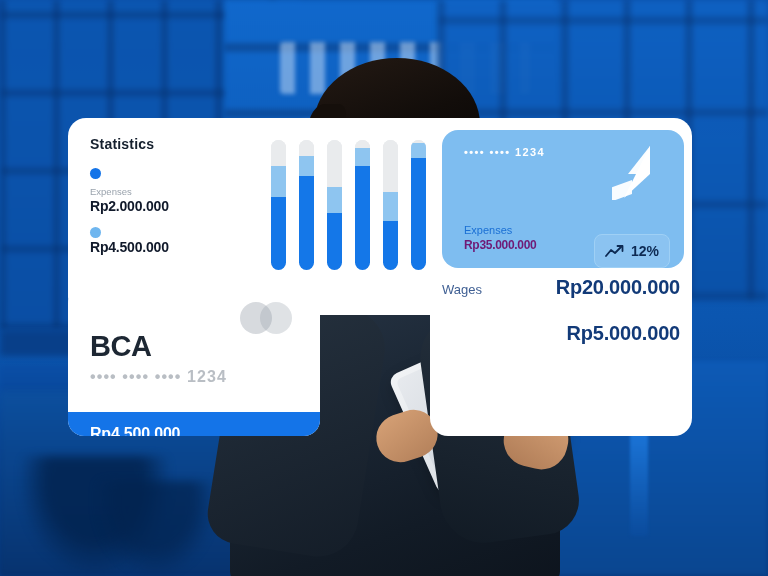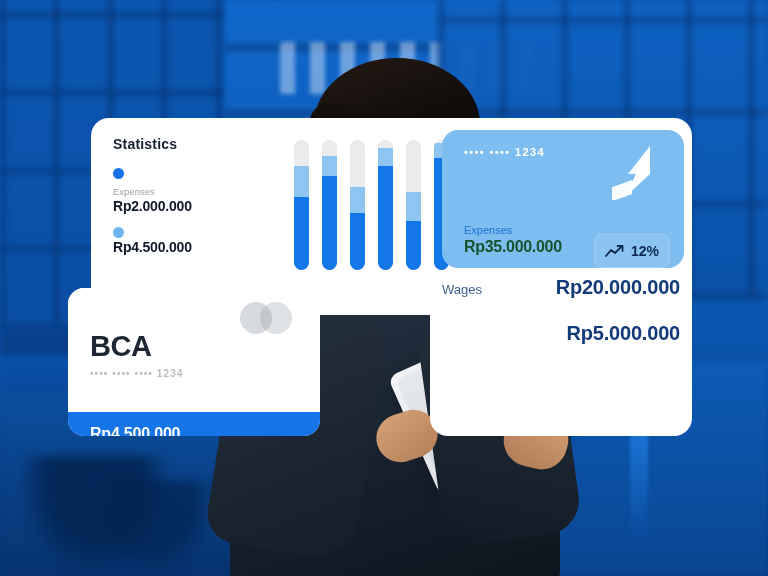--- a/index.html
+++ b/index.html
@@ -158,21 +158,21 @@
   #person .fingers {
     position:absolute; left:296px; top:366px; width:52px; height:20px;
     background:#c9956c; border-radius:12px; transform:rotate(-12deg);
   }
 
   
   .panel { position:absolute; background:#fff; }
 
   #statistics-card {
     left:68px; top:118px; width:408px; height:197px;
-    border-radius:18px; padding:18px 0 0 22px; overflow:hidden;margin-left:23px;
+    border-radius:18px; padding:18px 0 0 22px; overflow:hidden;
   }
   #statistics-card .title {
     font-size:14px; font-weight:bold; color:#15202e; letter-spacing:.2px;
   }
   .legend { margin-top:16px; }
   .legend .dot { width:11px; height:11px; border-radius:50%; display:block; }
   .legend .lab { font-size:9.5px; color:#9aa3ad; margin-top:7px; }
   .legend .val { font-size:14px; font-weight:bold; color:#10192a; margin-top:1px; letter-spacing:-.2px; }
   .legend .grp + .grp { margin-top:13px; }
 
@@ -197,22 +197,22 @@
     background:#7ebdf0; border-radius:16px; overflow:hidden;
   }
   #blue-card .masked {
     position:absolute; left:22px; top:16px;
     font-size:11px; color:#ffffff; letter-spacing:1.4px; font-weight:bold;
   }
   #blue-card .exp-lab {
     position:absolute; left:22px; top:94px; font-size:11px; color:#1a6fd4;
   }
   #blue-card .exp-val {
-    position:absolute; left:22px; top:108px; font-size:16px; font-weight:bold;
-    color:#14532d; letter-spacing:-.3px;
+    position:absolute; left:22px; top:108px; font-size:12px; font-weight:bold;
+    color:#701a75; letter-spacing:-.3px;
   }
   #trend-badge {
     position:absolute; left:152px; top:104px; height:26px;
     padding:16px 10px; border-radius:8px; border:1px solid #9fd0f5;
     background:rgba(255,255,255,.10);
     display:flex; align-items:center; gap:6px;
   }
   #trend-badge .pct { font-size:14px; font-weight:bold; color:#0d2a53; }
   #logo-mark { position:absolute; right:22px; top:14px; width:52px; height:56px; }
 
@@ -230,21 +230,21 @@
     left:68px; top:288px; width:252px; height:148px;
     border-radius:16px; overflow:hidden;
   }
   #bca-card .top { position:relative; height:124px; background:#fff; }
   #bca-card .brand {
     position:absolute; left:22px; top:42px;
     font-size:29px; font-weight:bold; color:#1d2733; letter-spacing:-.5px;
   }
   #bca-card .num {
     position:absolute; left:22px; top:80px;
-    font-size:10px; color:#b9bec4; letter-spacing:1.1px; font-weight:bold;
+    font-size:16px; color:#b9bec4; letter-spacing:1.1px; font-weight:bold;
   }
   #mc-logo { position:absolute; right:28px; top:14px; width:52px; height:32px; }
   #mc-logo i {
     position:absolute; top:0; width:32px; height:32px; border-radius:50%;
     background:rgba(150,158,168,.38);
   }
   #mc-logo i.a { left:0; }
   #mc-logo i.b { left:20px; background:rgba(150,158,168,.30); }
   #bca-card .foot {
     height:44px; background:#1474e8; display:flex; align-items:center; padding-left:22px;

